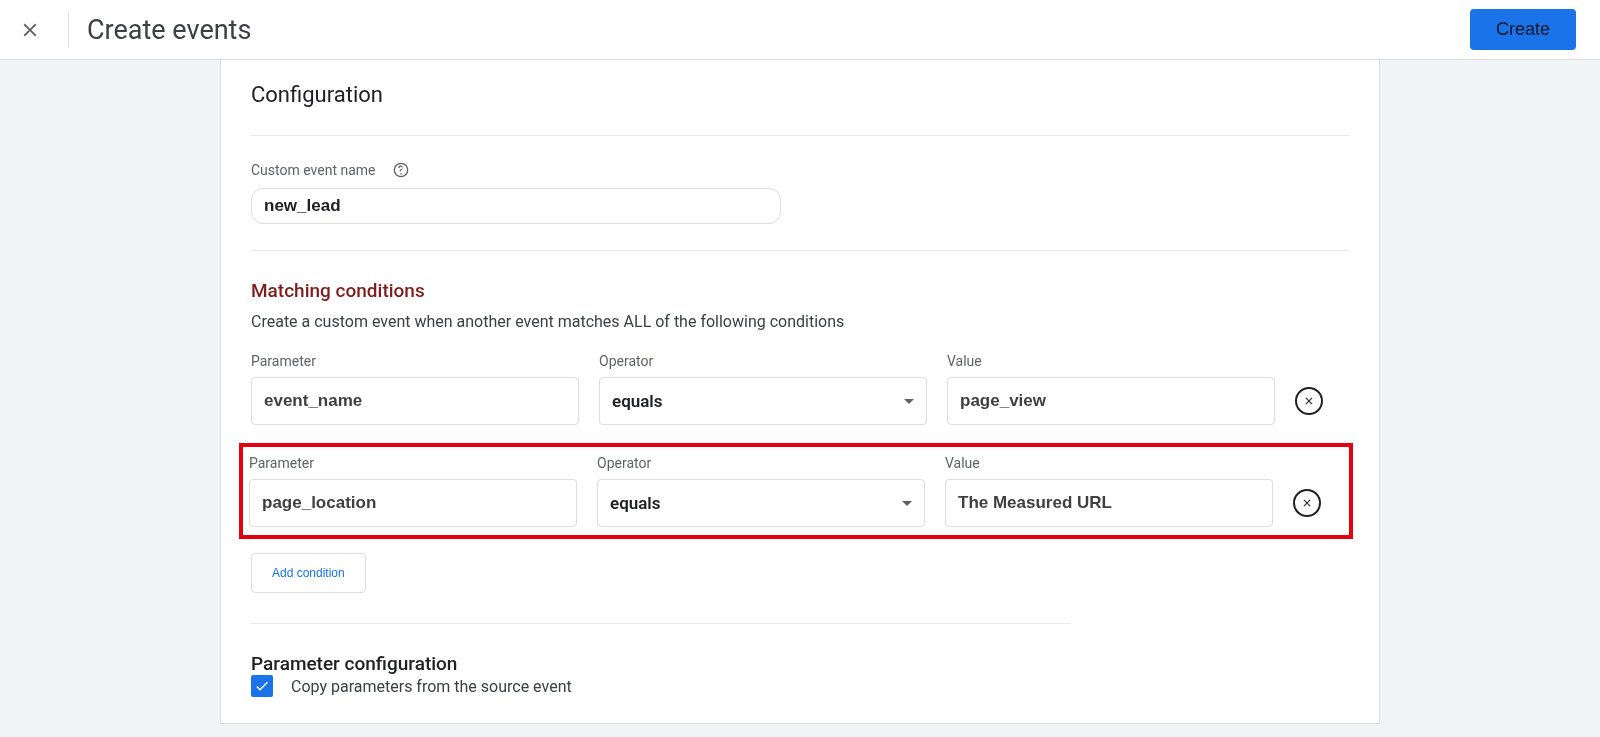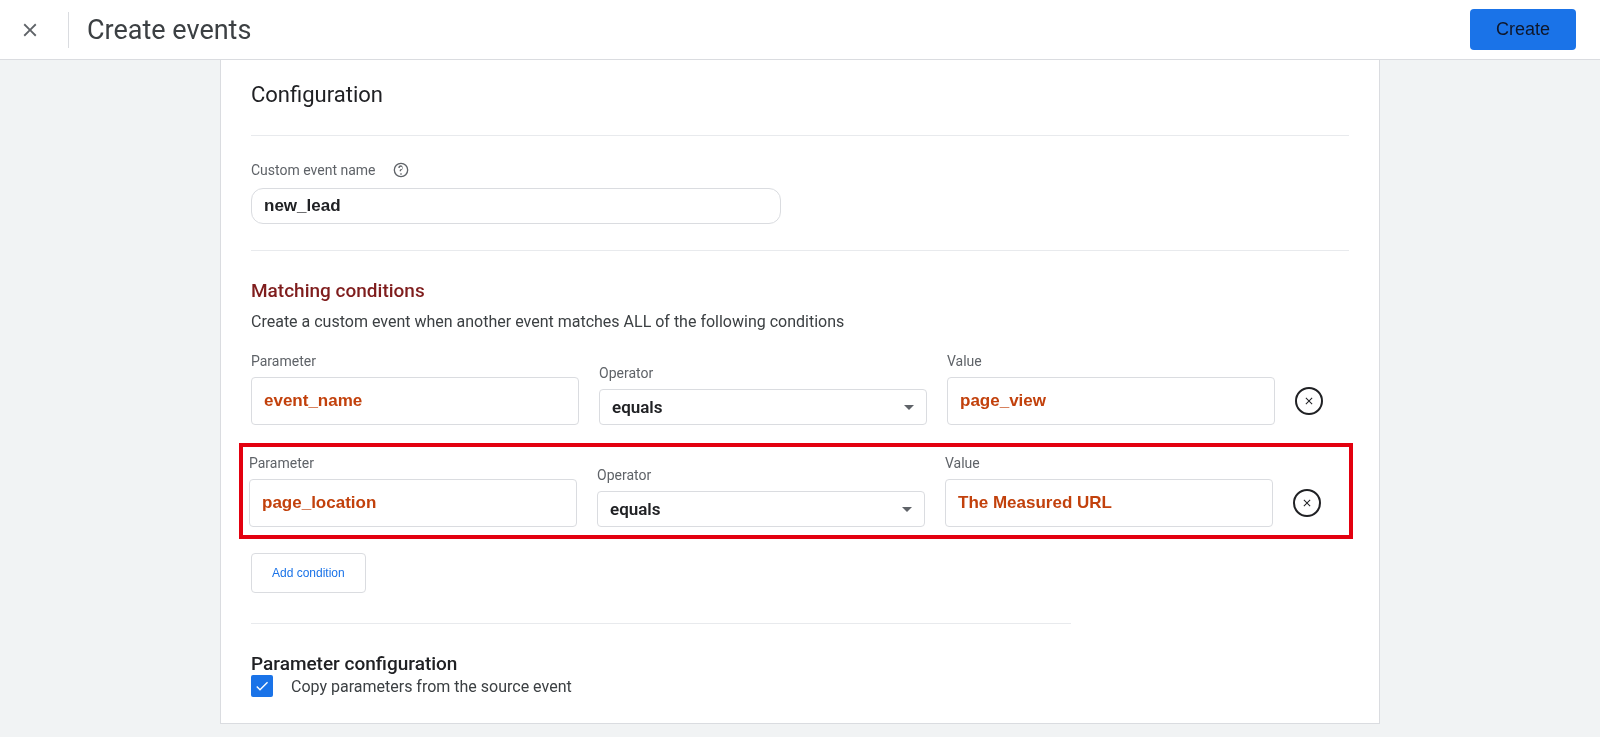--- a/index.html
+++ b/index.html
@@ -140,26 +140,26 @@
     margin-bottom: 8px;
   }
   .param-input, .value-input {
     width: 328px;
     height: 48px;
     border: 1px solid #dadce0;
     border-radius: 4px;
     padding: 0 12px;
     font-size: 17px;
     font-weight: 600;
-    color: #c2410c;
+    color: #404040;
     outline: none;
   }
   .operator-select {
     width: 328px;
-    height: 36px;
+    height: 48px;
     border: 1px solid #dadce0;
     border-radius: 4px;
     padding: 0 12px;
     font-size: 17px;
     font-weight: 600;
     color: #202124;
     display: flex;
     align-items: center;
     justify-content: space-between;
     cursor: pointer;

